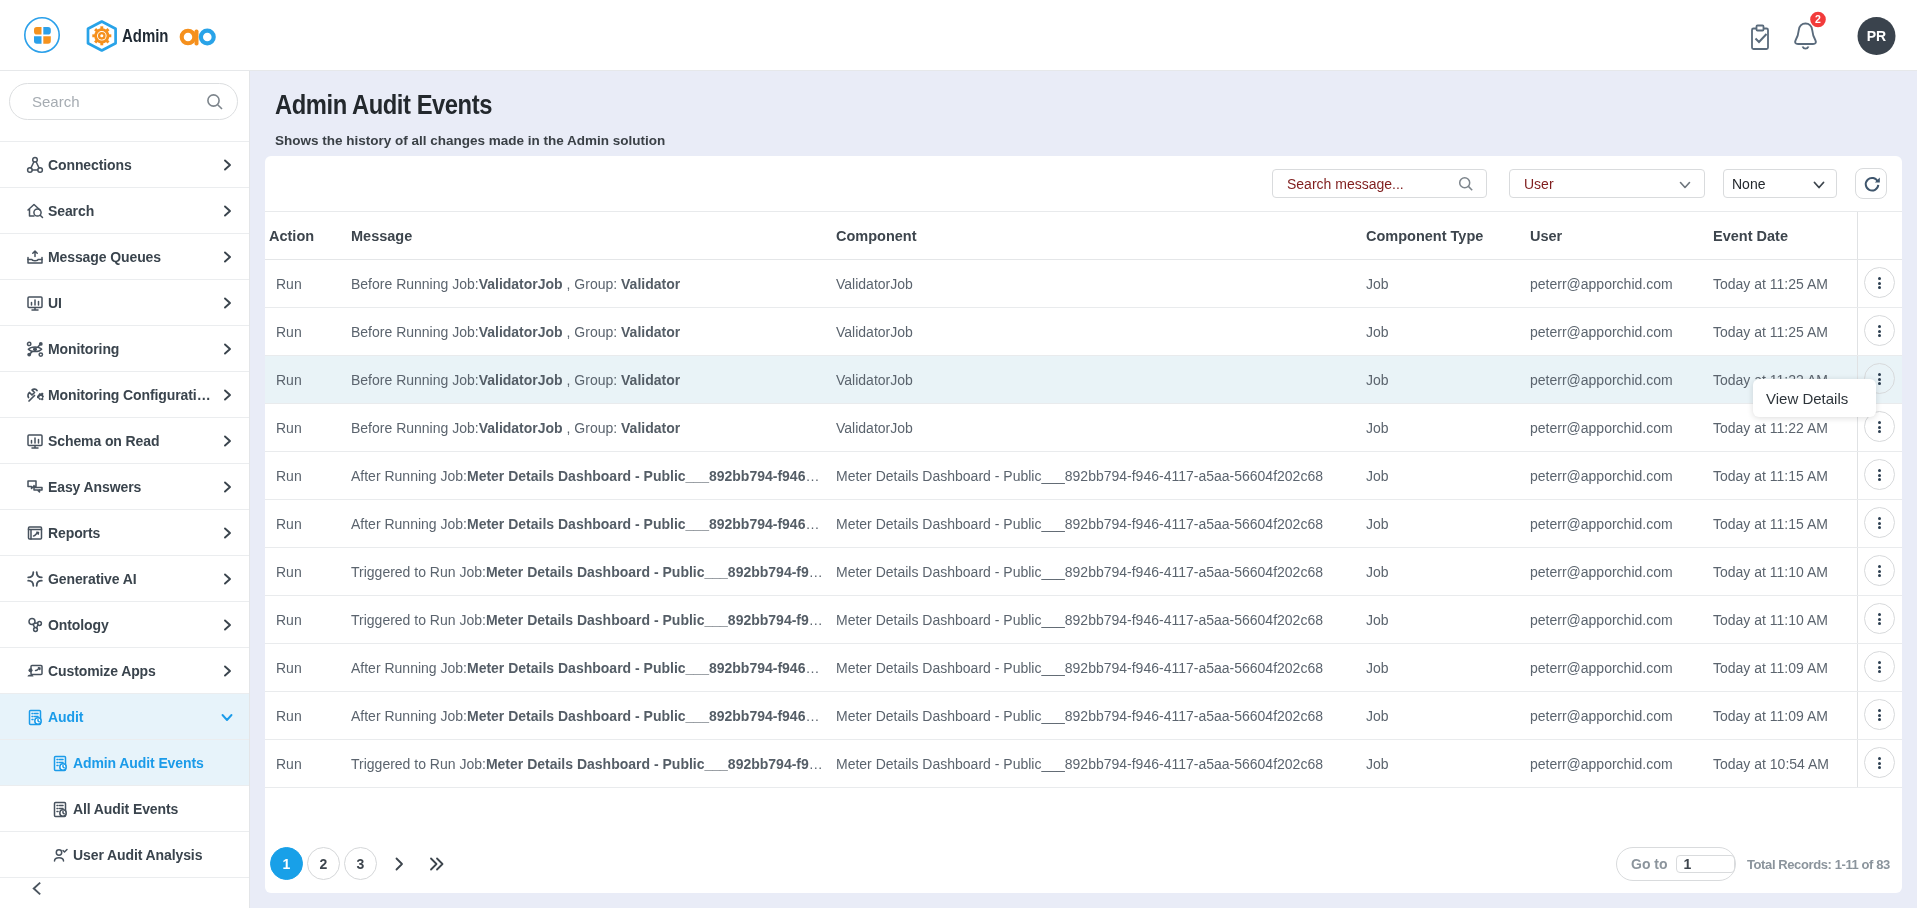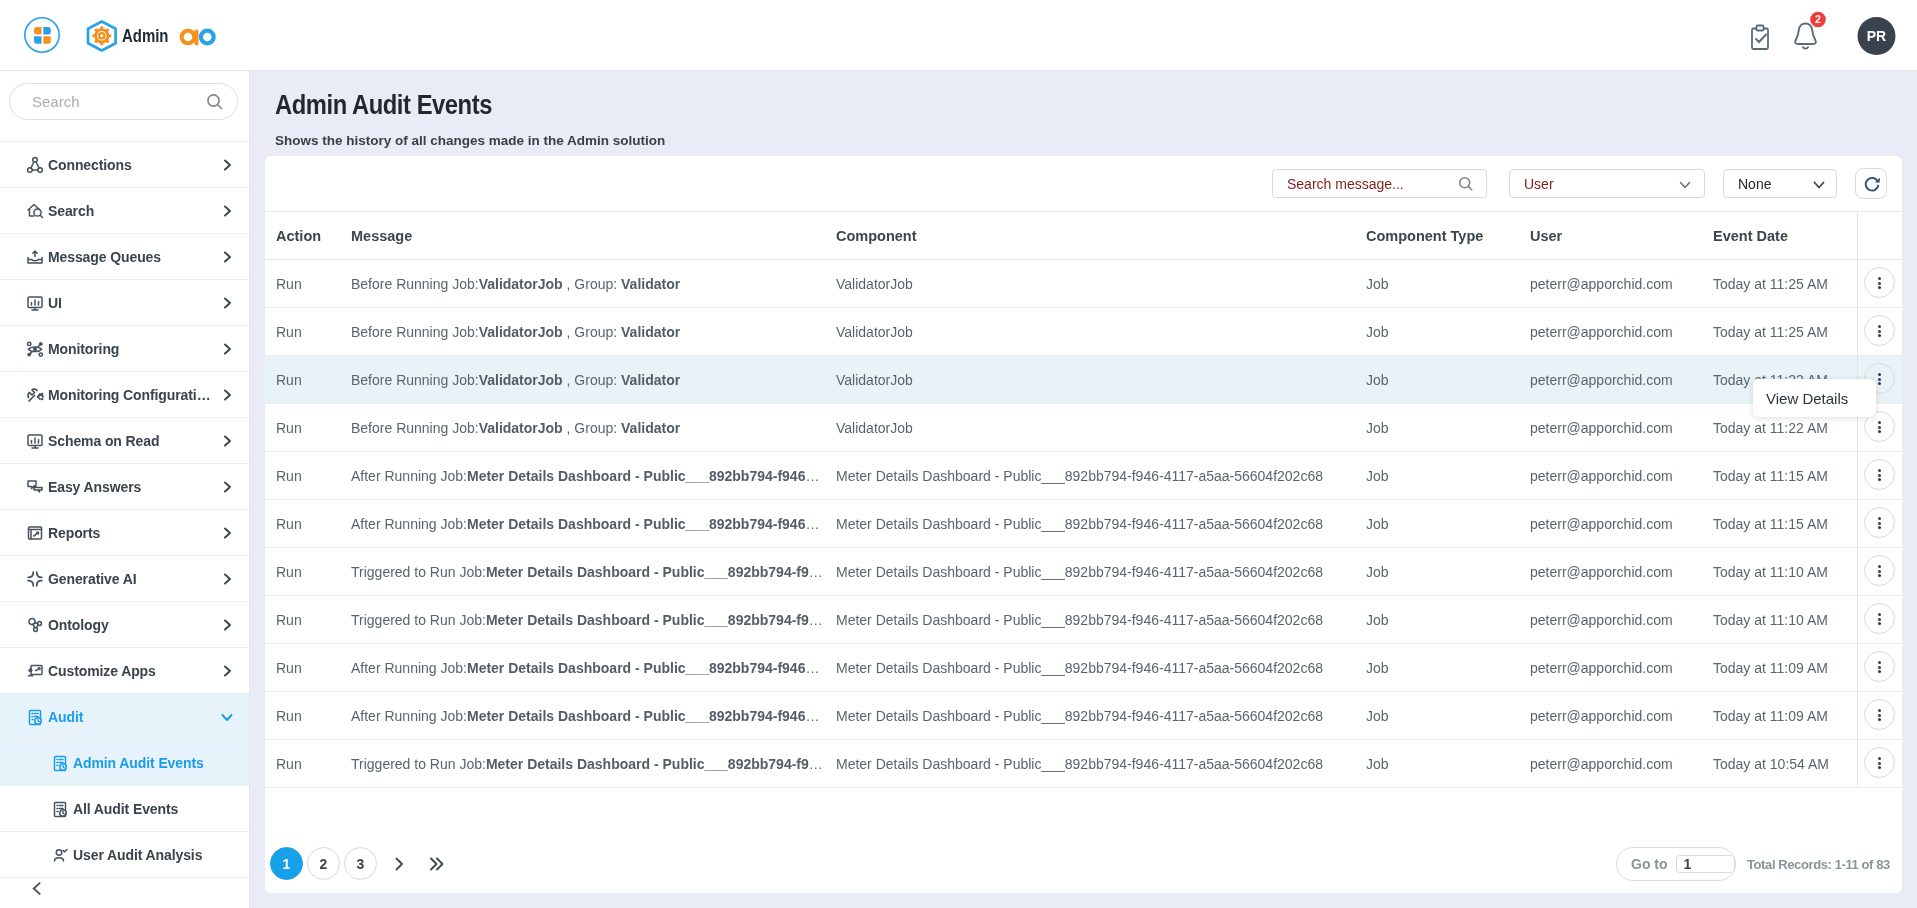--- a/index.html
+++ b/index.html
@@ -280,21 +280,21 @@
       <svg width="16" height="16" viewBox="0 0 16 16" style="position:absolute; right:12px; top:6px;">
           <circle cx="6.7" cy="6.7" r="5" fill="none" stroke="#7d858c" stroke-width="1.5"></circle>
           <line x1="10.4" y1="10.4" x2="14.2" y2="14.2" stroke="#7d858c" stroke-width="1.5"></line>
         </svg>
     </div>
     <div class="inp" style="left:1244px; top:13px; width:196px; padding-left:14px;">User
       <svg width="14" height="14" viewBox="0 0 14 14" style="position:absolute; right:12px; top:8px;">
           <path d="M2.5 4.5 L7 9.5 L11.5 4.5" fill="none" stroke="#6d757c" stroke-width="1.6" stroke-linecap="round" stroke-linejoin="round"></path>
         </svg>
     </div>
-    <div class="inp" style="left:1458px; top:13px; width:114px; padding-left:14px; color:#23282d;text-align:center;">None
+    <div class="inp" style="left:1458px; top:13px; width:114px; padding-left:8px; color:#23282d;text-align:center;">None
       <svg width="14" height="14" viewBox="0 0 14 14" style="position:absolute; right:10px; top:8px;">
           <path d="M2.5 4.5 L7 9.5 L11.5 4.5" fill="none" stroke="#3d454d" stroke-width="1.8" stroke-linecap="round" stroke-linejoin="round"></path>
         </svg>
     </div>
     <div class="inp" style="left:1590px; top:12px; width:32px; height:31px; border-radius:8px;">
       <svg width="20" height="20" viewBox="0 0 20 20" style="position:absolute; left:6px; top:5px;">
           <path d="M15.8 7.7 A6.3 6.3 0 1 0 16.3 10.9" fill="none" stroke="#3f566d" stroke-width="2"></path>
           <path d="M17.8 3.6 L17.8 8.5 L12.9 8.5 Z" fill="#3f566d"></path>
         </svg>
     </div>
@@ -305,21 +305,21 @@
             <col style="width:76px">
             <col style="width:485px">
             <col style="width:530px">
             <col style="width:164px">
             <col style="width:183px">
             <col style="width:154px">
             <col style="width:45px">
           </colgroup>
         <thead>
             <tr>
-              <th style="padding-left:11px;">Action</th>
+              <th style="padding-left:4px;">Action</th>
               <th>Message</th>
               <th>Component</th>
               <th>Component Type</th>
               <th>User</th>
               <th>Event Date</th>
               <th class="kebab"></th>
             </tr>
           </thead>
         <tbody id="tbody">
             <tr>

